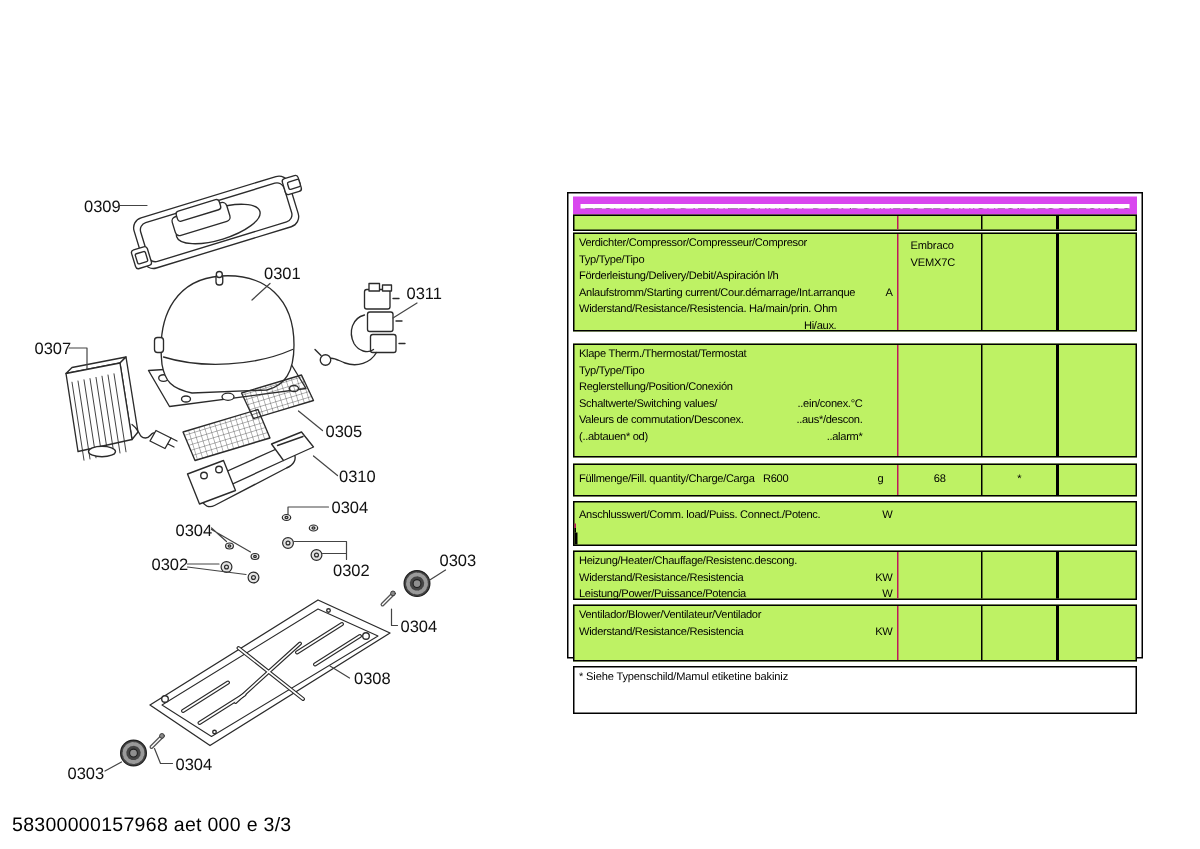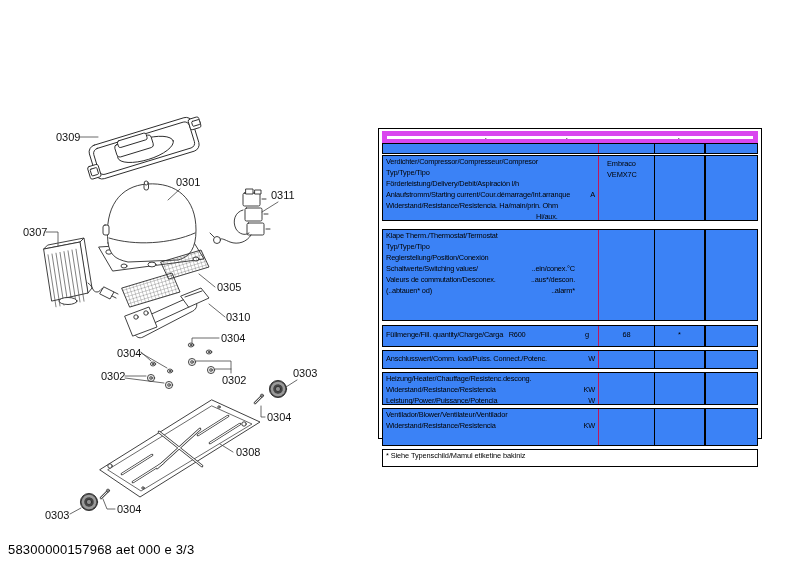--- a/index.html
+++ b/index.html
@@ -7,44 +7,44 @@
         font-family:"Liberation Sans",sans-serif;color:#000;}
   svg.diagram{position:absolute;left:0;top:0;width:800px;height:566px;}
   .plabel{font:11px "Liberation Sans",sans-serif;fill:#111;}
 
   
   .tbl{position:absolute;left:378px;top:128px;width:384px;height:311px;
        border:1px solid #000;box-sizing:border-box;padding:2px 3px;
        font-size:7.4px;line-height:10.9px;letter-spacing:-0.1px;background:#fff;}
   .thead{border:5px solid #d946ef;box-sizing:border-box;height:13px;line-height:12px;
          font-size:9.3px;letter-spacing:0;padding:0 3px;white-space:nowrap;overflow:hidden;}
-  .trow{display:flex;border:1px solid #000;box-sizing:border-box;background:#3b82f6;}
+  .trow{display:flex;border:1px solid #000;box-sizing:border-box;background:#bef264;}
   .c{box-sizing:border-box;overflow:hidden;}
   .c1{width:215px;padding:1px 3px 0 3px;}
   .c1 .ln{letter-spacing:-0.2px;}
   .c2{width:56px;border-left:1px solid #be185d;text-align:center;}
   .c3{width:50px;border-left:1px solid #000;text-align:center;}
   .c4{flex:1;border-left:2px solid #000;}
   .ln{display:flex;justify-content:space-between;white-space:nowrap;}
   .ln .rt{flex-shrink:0;}
   .ln.indent{justify-content:flex-start;padding-left:150px;}
   .vv{white-space:pre-line;padding-top:2px;}
   .thin{height:11px;margin-top:-1px;}
   .r0{height:66px;margin-top:1px;}
   .r0 .c2{text-align:left;padding:3px 0 0 8px;}
-  .r1{height:92px;margin-top:8px;}
+  .r1{height:76px;margin-top:8px;}
   .r1 .rt{margin-right:20px;text-align:center;}
   .r2{height:22px;margin-top:4px;}
   .r2 .c{padding-top:4px;}
   .r2 .rt{margin-right:6px;}
-  .r3{height:19px;margin-top:3px;}
+  .r3{height:30px;margin-top:3px;flex-direction:column;}
   .r3 .c{padding-top:3px;}
   .r4{height:33px;margin-top:3px;}
   .r5{height:38px;margin-top:3px;}
-  .tfoot{border:1px solid #000;box-sizing:border-box;height:18px;margin-top:3px;
+  .tfoot{border:1px solid #000;box-sizing:border-box;height:32px;margin-top:3px;
          padding:1px 3px;white-space:nowrap;}
   .docnum{position:absolute;left:8px;top:542px;font-size:13px;letter-spacing:0.2px;}
 </style>
 </head>
 <body>
 
 <div class="page">
 
   <svg class="diagram" viewBox="0 0 800 566" stroke-linecap="round" stroke-linejoin="round">
     <defs>

